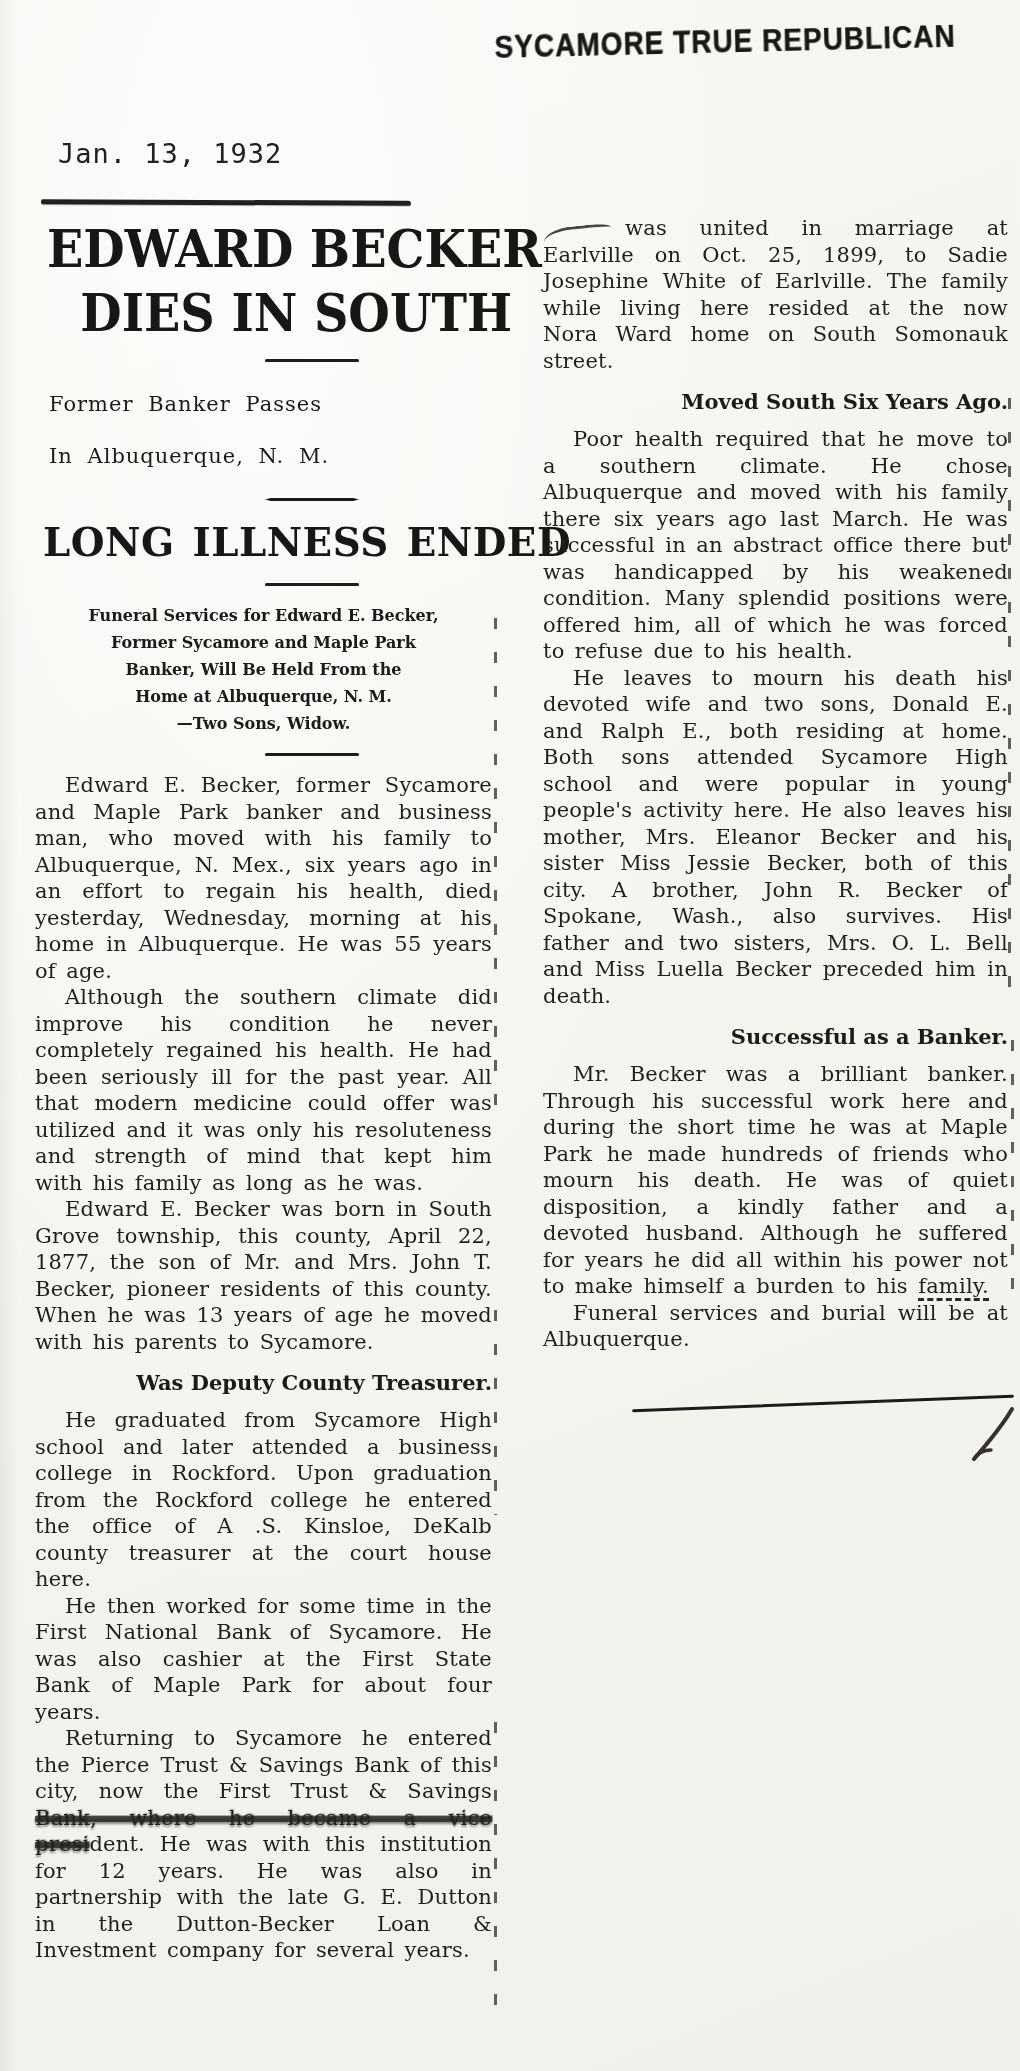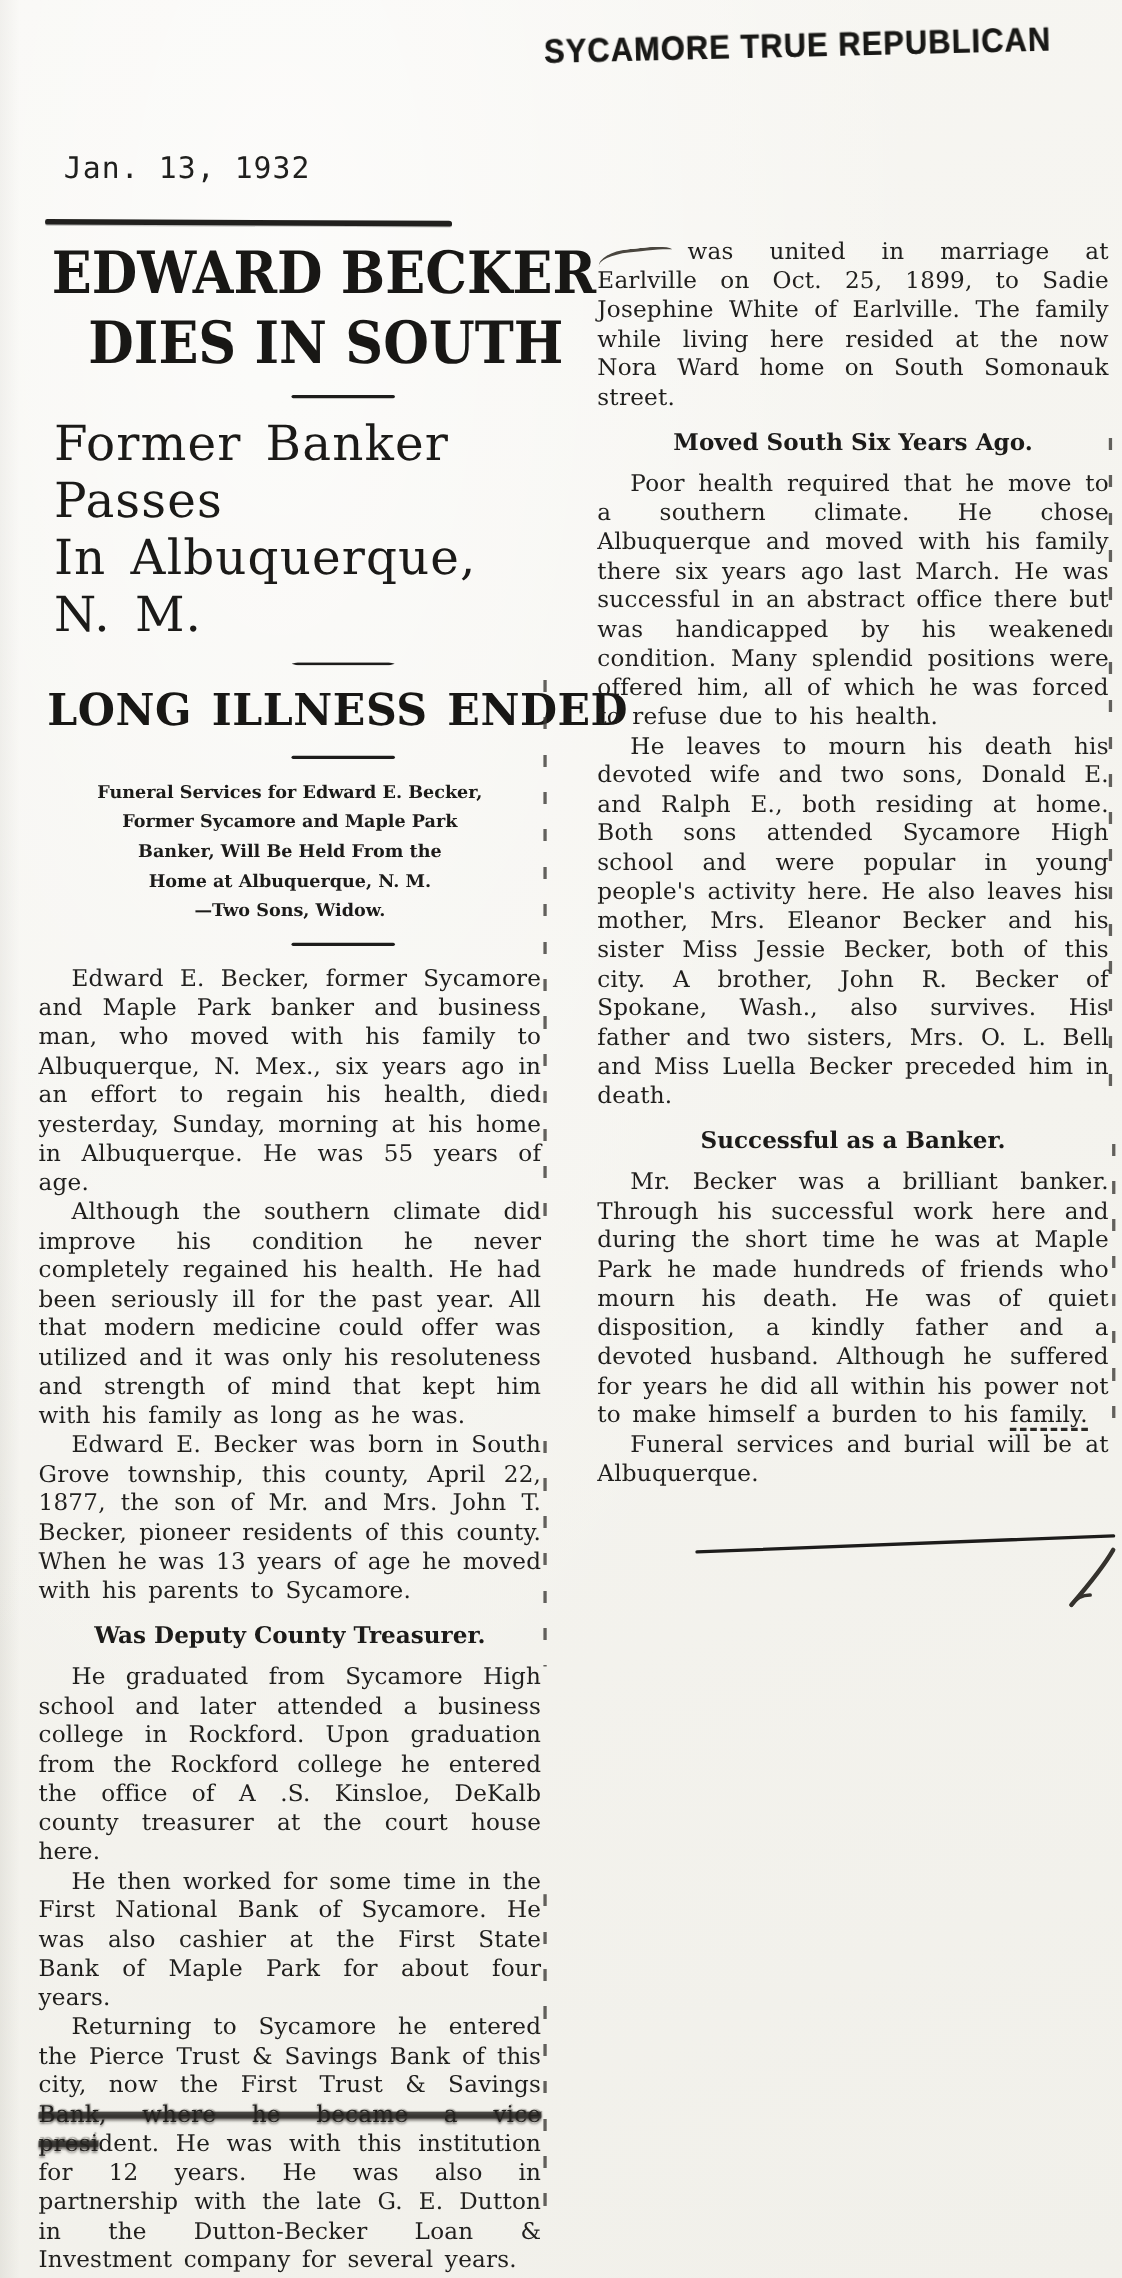--- a/index.html
+++ b/index.html
@@ -50,35 +50,35 @@
 
   .small-rule{
     width:94px;height:3px;background:#1d1c1b;border-radius:2px;
     margin:16px 0 16px 230px;
   }
   .small-rule.tapered{
     background:linear-gradient(to right,#1d1c1b,#1d1c1b);
     clip-path:polygon(0 50%,6% 0,94% 0,100% 50%,94% 100%,6% 100%);
   }
   .subheadline{
-    font-size:44px;line-height:52px;letter-spacing:1px;
+    font-size:21px;line-height:52px;letter-spacing:1px;
     word-spacing:7px;margin-left:14px;color:#1b1a18;
   }
   .kicker{
     font-weight:700;font-size:40px;line-height:50px;white-space:nowrap;
     transform:scaleX(.97);transform-origin:left center;
     margin:4px 0 0 8px;letter-spacing:.5px;word-spacing:4px;color:#181715;
   }
   .deck{
     font-weight:700;font-size:16px;line-height:27px;
     text-align:center;margin:14px 6px 6px 6px;color:#1c1b19;
   }
   .deck-line{white-space:nowrap;}
   .crosshead{
-    font-size:21px;font-weight:700;text-align:center;
+    font-size:21px;font-weight:700;text-align:right;
     margin:15px 0 12px 0;color:#1c1b19;
   }
   .body-p{
     font-size:21px;line-height:26.5px;text-align:justify;
     text-indent:30px;margin:0;letter-spacing:.2px;word-spacing:3.5px;
     color:#201f1d;
   }
   .body-p.no-indent{text-indent:0;}
   .smudged{
     text-decoration:line-through;
@@ -131,21 +131,21 @@
     <div class="small-rule"></div>
     <div class="deck">
         <div class="deck-line">Funeral Services for Edward E. Becker,</div>
         <div class="deck-line">Former Sycamore and Maple Park</div>
         <div class="deck-line">Banker, Will Be Held From the</div>
         <div class="deck-line">Home at Albuquerque, N. M.</div>
         <div class="deck-line">—Two Sons, Widow.</div>
       </div>
     <div class="small-rule"></div>
     <div>
-        <p class="body-p">Edward E. Becker, former Sycamore and Maple Park banker and business man, who moved with his family to Albuquerque, N. Mex., six years ago in an effort to regain his health, died yesterday, Sunday, morning at his home in Albuquerque. He was 55 years of age.</p>
+        <p class="body-p">Edward E. Becker, former Sycamore and Maple Park banker and business man, who moved with his family to Albuquerque, N. Mex., six years ago in an effort to regain his health, died yesterday, Wednesday, morning at his home in Albuquerque. He was 55 years of age.</p>
         <p class="body-p">Although the southern climate did improve his condition he never completely regained his health. He had been seriously ill for the past year. All that modern medicine could offer was utilized and it was only his resoluteness and strength of mind that kept him with his family as long as he was.</p>
         <p class="body-p">Edward E. Becker was born in South Grove township, this county, April 22, 1877, the son of Mr. and Mrs. John T. Becker, pioneer residents of this county. When he was 13 years of age he moved with his parents to Sycamore.</p>
         <h3 class="crosshead">Was Deputy County Treasurer.</h3>
         <p class="body-p">He graduated from Sycamore High school and later attended a business college in Rockford. Upon graduation from the Rockford college he entered the office of A .S. Kinsloe, DeKalb county treasurer at the court house here.</p>
         <p class="body-p">He then worked for some time in the First National Bank of Sycamore. He was also cashier at the First State Bank of Maple Park for about four years.</p>
         <p class="body-p">Returning to Sycamore he entered the Pierce Trust &amp; Savings Bank of this city, now the First Trust &amp; Savings <span class="smudged">Bank, where he became a vice presi</span>dent. He was with this institution for 12 years. He was also in partnership with the late G. E. Dutton in the Dutton-Becker Loan &amp; Investment company for several years.</p>
       </div>
   </div>
 
   <div class="col-right">

